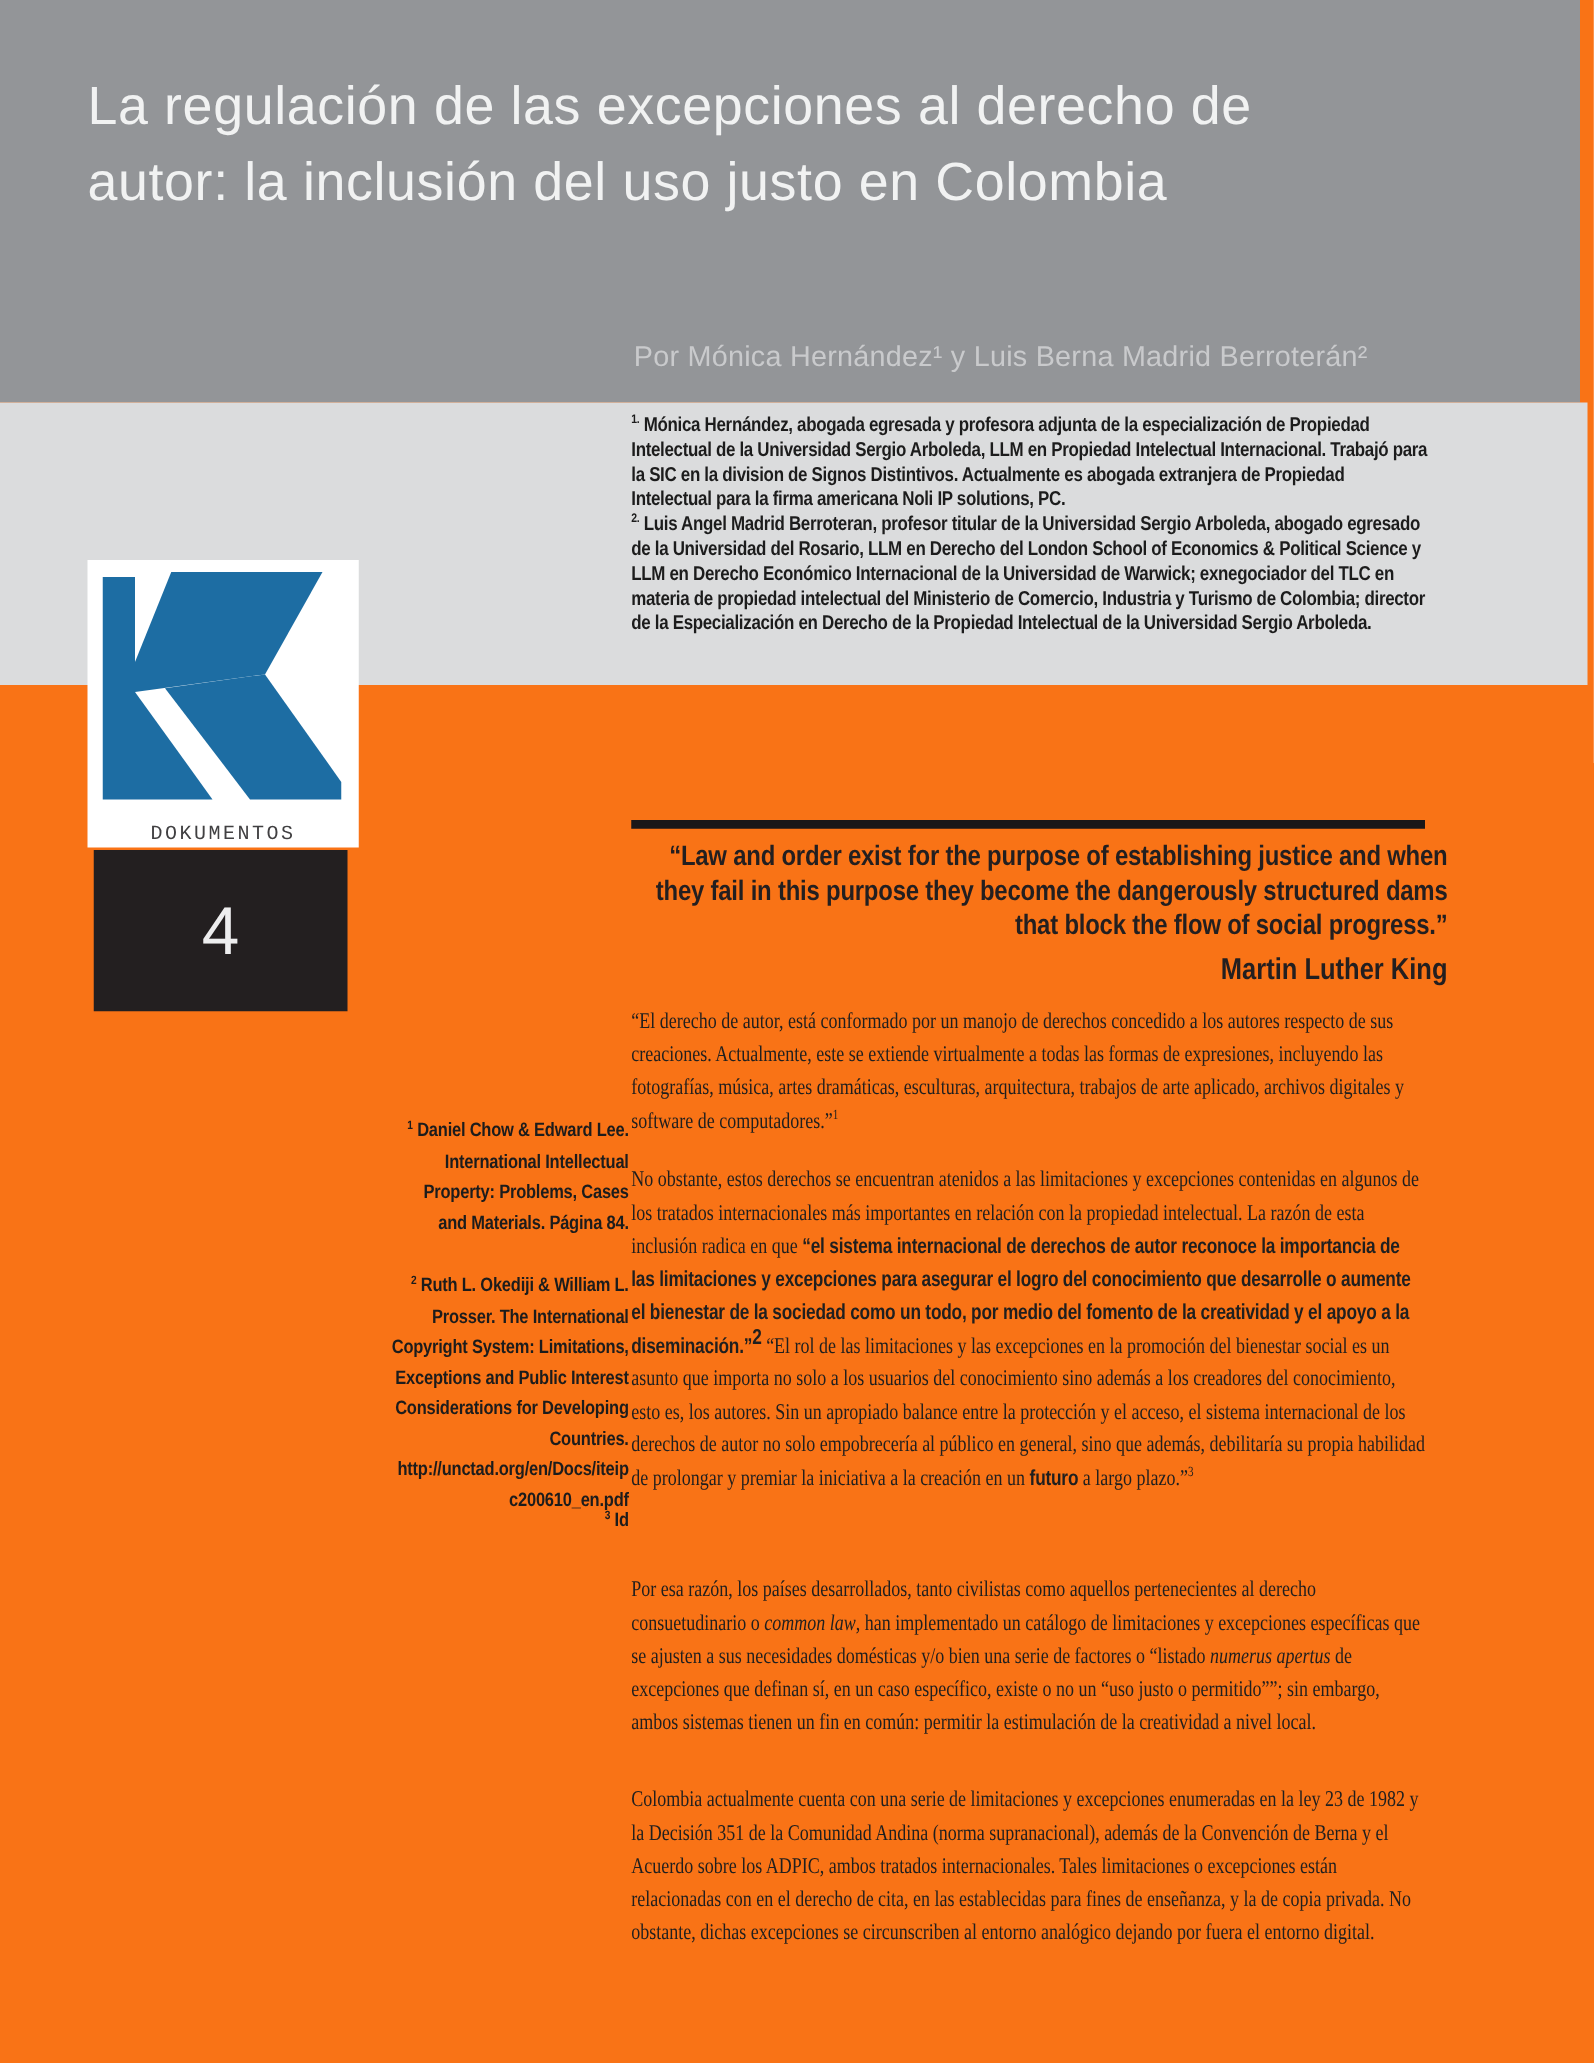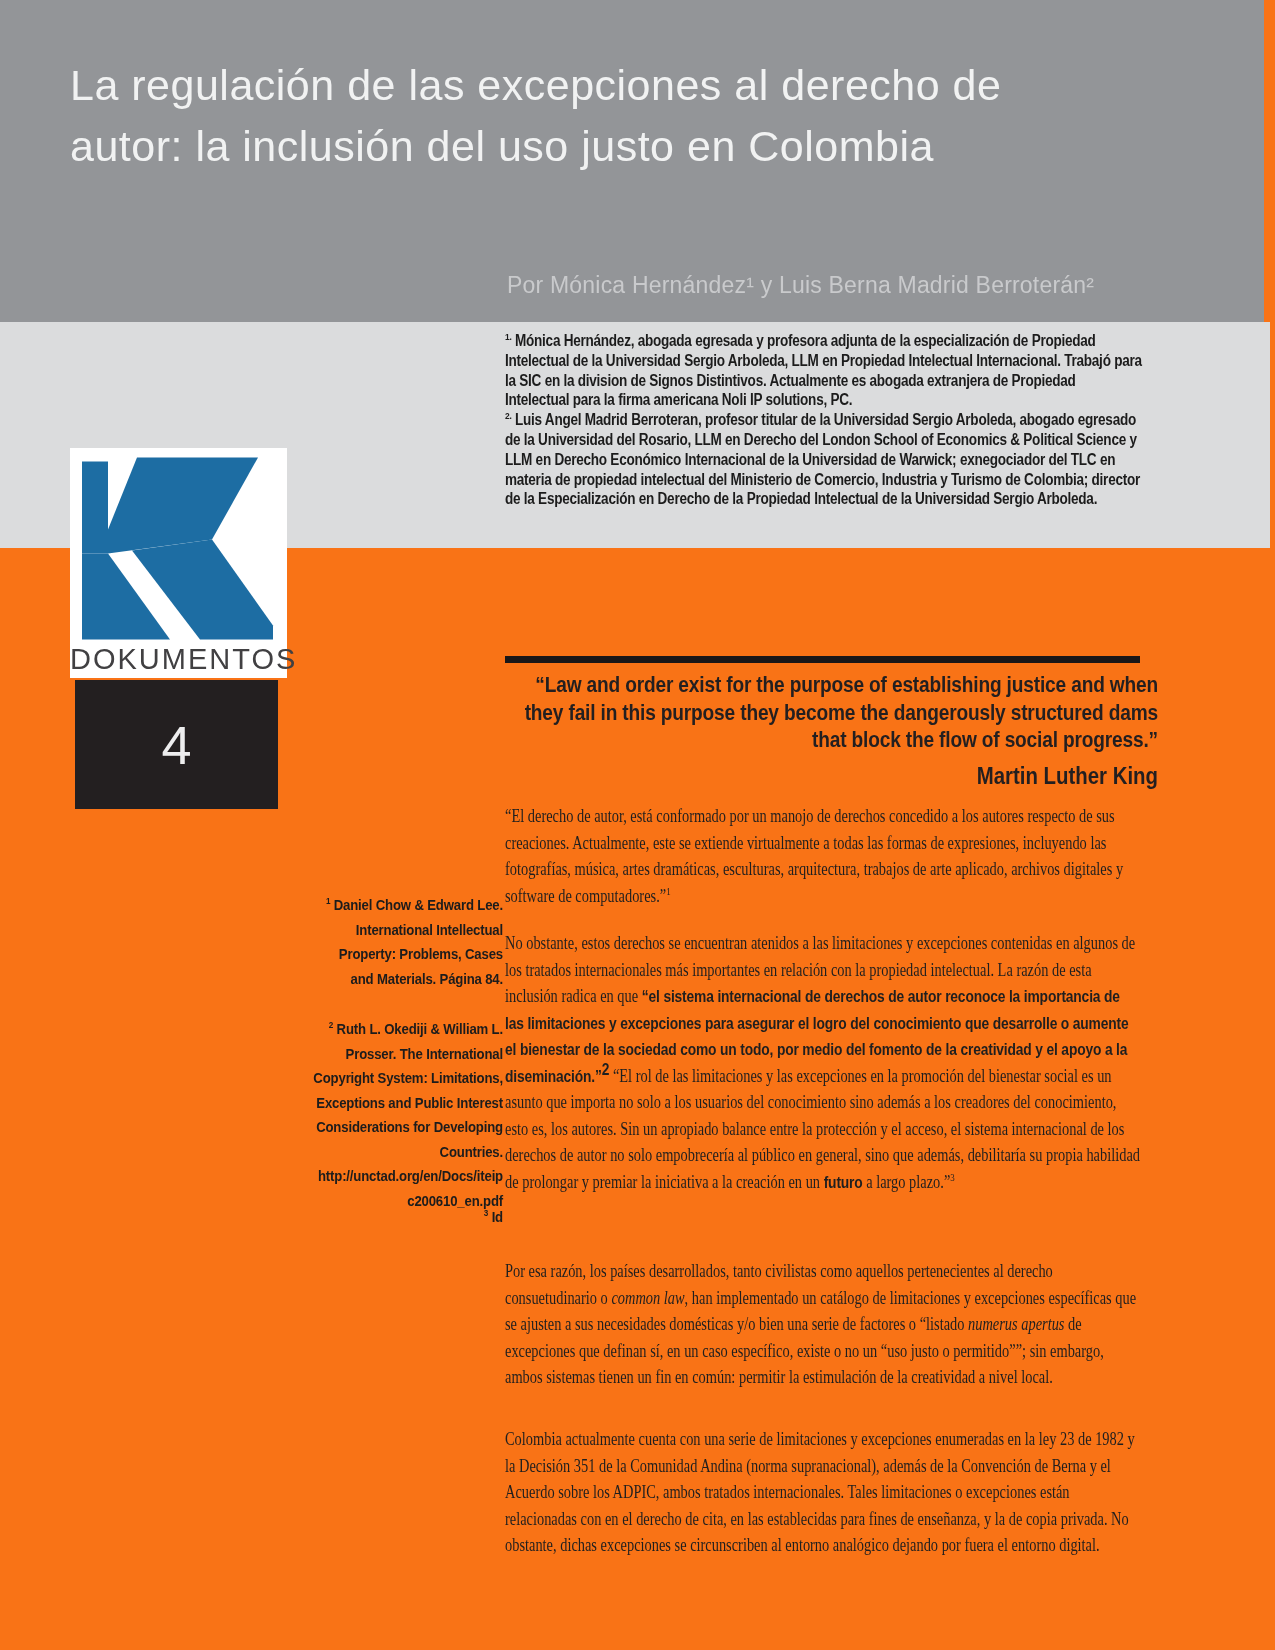--- a/index.html
+++ b/index.html
@@ -19,22 +19,22 @@
 
   .band-light{position:absolute;left:0;top:322px;width:1270px;height:226px;background:var(--note-band);}
   .author-notes{position:absolute;left:505px;top:331px;width:752px;transform:scaleX(.847);
                 transform-origin:top left;font-weight:700;font-size:16px;line-height:19.8px;
                 color:var(--ink);letter-spacing:-.3px;}
   .author-notes p{margin:0;}
 
   .logo-box{position:absolute;left:70px;top:448px;width:217px;height:230px;background:#ffffff;}
   .k-svg{position:absolute;left:12px;top:9px;width:193px;height:186px;}
   .k-svg polygon{fill:var(--accent-blue);}
-  .brand{position:absolute;left:0;bottom:2px;width:100%;text-align:center;font-size:29px;
-         letter-spacing:2px;color:#414042;font-weight:400;}
+  .brand{position:absolute;left:0;bottom:2px;width:100%;text-align:center;font-size:16px;
+         letter-spacing:2px;color:#414042;font-weight:400;font-family:Liberation Mono, monospace;}
   .issue-box{position:absolute;left:75px;top:680px;width:203px;height:129px;background:var(--issue-box);
              display:flex;align-items:center;justify-content:center;}
   .issue-num{font-size:54px;color:#ededee;font-weight:400;}
 
   .quote-rule{position:absolute;left:505px;top:656px;width:635px;height:7px;background:var(--rule);}
   .pull-quote{position:absolute;right:135px;top:671px;width:747px;transform:scaleX(.85);
               transform-origin:top right;text-align:right;font-weight:700;font-size:22.5px;
               line-height:27.5px;color:#231f20;letter-spacing:-.2px;}
   .attribution{position:absolute;right:135px;top:762px;width:747px;transform:scaleX(.85);
                transform-origin:top right;text-align:right;font-weight:700;font-size:24px;color:#231f20;}

